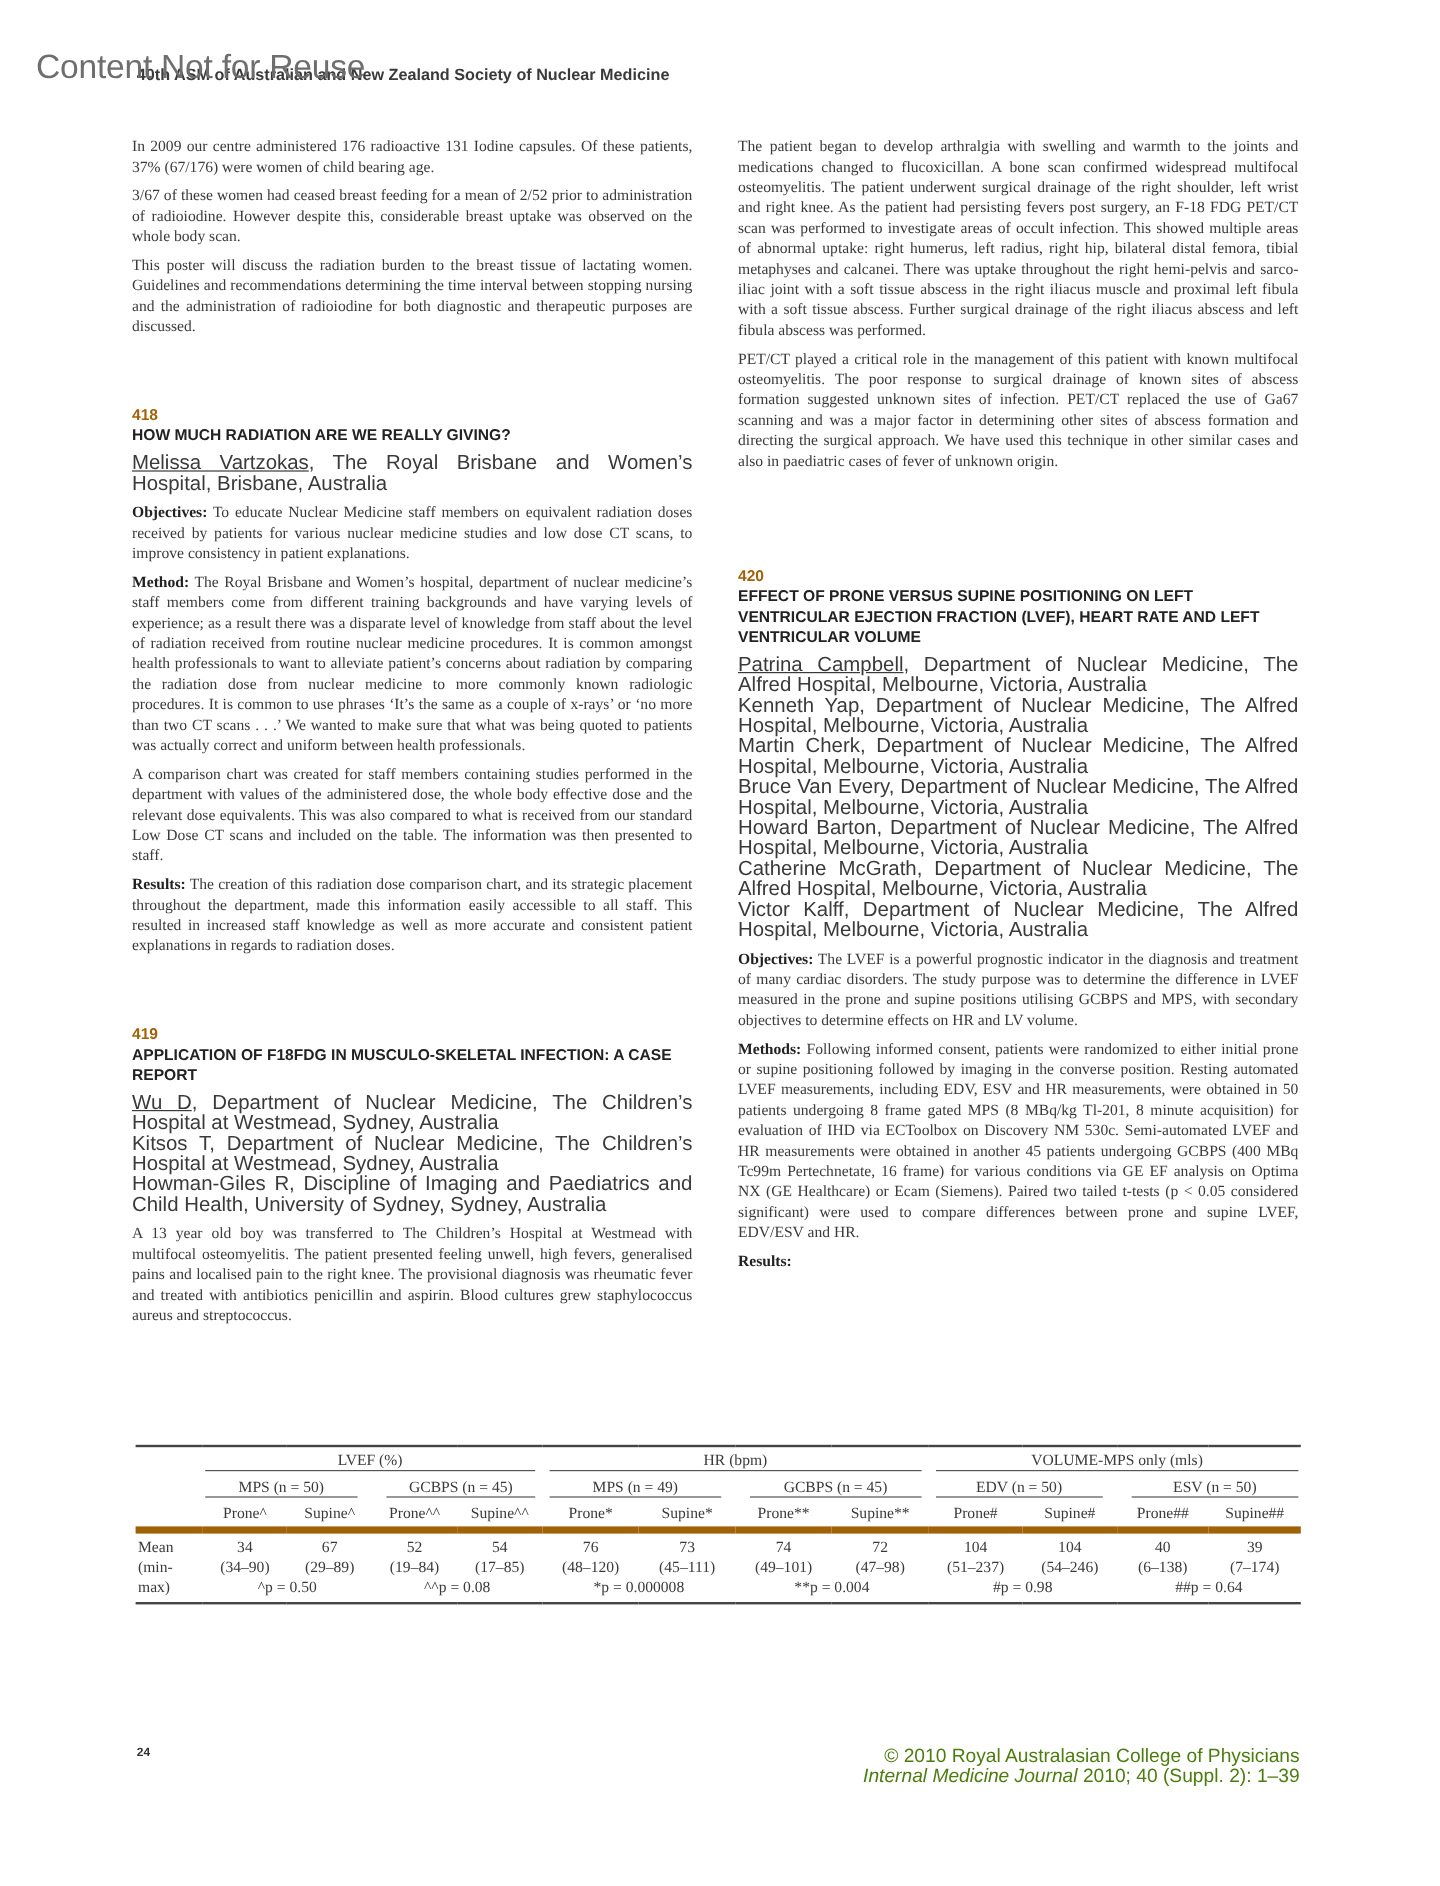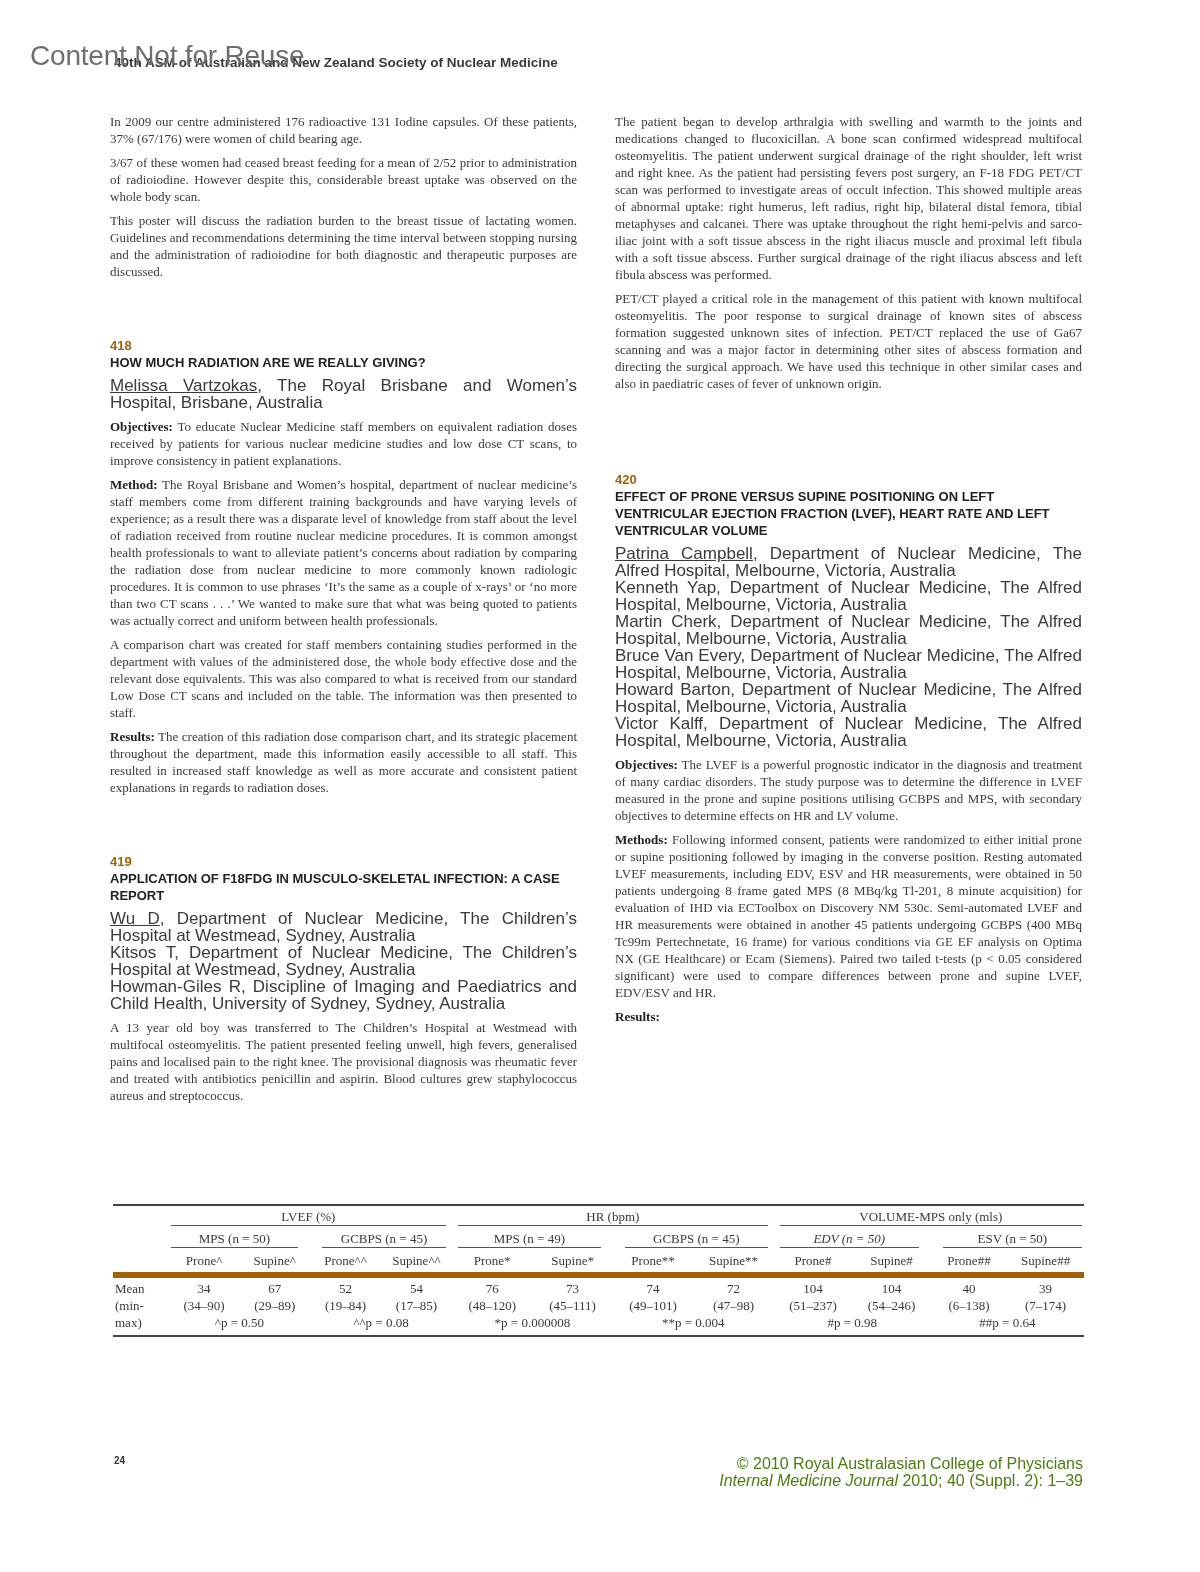--- a/index.html
+++ b/index.html
@@ -82,20 +82,21 @@
 
   <div>
     <div class="abs-num">420</div>
     <div class="abs-title">EFFECT OF PRONE VERSUS SUPINE POSITIONING ON LEFT VENTRICULAR EJECTION FRACTION (LVEF), HEART RATE AND LEFT VENTRICULAR VOLUME</div>
     <div class="authors">
       <div><span class="presenter">Patrina Campbell</span><span>, Department of Nuclear Medicine, The Alfred Hospital, Melbourne, Victoria, Australia</span></div>
       <div>Kenneth Yap, Department of Nuclear Medicine, The Alfred Hospital, Melbourne, Victoria, Australia</div>
       <div>Martin Cherk, Department of Nuclear Medicine, The Alfred Hospital, Melbourne, Victoria, Australia</div>
       <div>Bruce Van Every, Department of Nuclear Medicine, The Alfred Hospital, Melbourne, Victoria, Australia</div>
       <div>Howard Barton, Department of Nuclear Medicine, The Alfred Hospital, Melbourne, Victoria, Australia</div>
+      <div>Catherine McGrath, Department of Nuclear Medicine, The Alfred Hospital, Melbourne, Victoria, Australia</div>
       <div>Victor Kalff, Department of Nuclear Medicine, The Alfred Hospital, Melbourne, Victoria, Australia</div>
     </div>
     <p><span class="lbl">Objectives:</span><span> The LVEF is a powerful prognostic indicator in the diagnosis and treatment of many cardiac disorders. The study purpose was to determine the difference in LVEF measured in the prone and supine positions utilising GCBPS and MPS, with secondary objectives to determine effects on HR and LV volume.</span></p>
     <p><span class="lbl">Methods:</span><span> Following informed consent, patients were randomized to either initial prone or supine positioning followed by imaging in the converse position. Resting automated LVEF measurements, including EDV, ESV and HR measurements, were obtained in 50 patients undergoing 8 frame gated MPS (8 MBq/kg Tl-201, 8 minute acquisition) for evaluation of IHD via ECToolbox on Discovery NM 530c. Semi-automated LVEF and HR measurements were obtained in another 45 patients undergoing GCBPS (400 MBq Tc99m Pertechnetate, 16 frame) for various conditions via GE EF analysis on Optima NX (GE Healthcare) or Ecam (Siemens). Paired two tailed t-tests (p &lt; 0.05 considered significant) were used to compare differences between prone and supine LVEF, EDV/ESV and HR.</span></p>
     <p><span class="lbl">Results:</span></p>
   </div>
 </div>
 
 <table class="results">
   <colgroup>
@@ -134,21 +135,21 @@
     <th colspan="2">
           <div class="ul" style="margin:0 4px 0 10px;">GCBPS (n = 45)</div>
         </th>
     <th colspan="2">
           <div class="ul" style="margin:0 10px 0 4px;">MPS (n = 49)</div>
         </th>
     <th colspan="2">
           <div class="ul" style="margin:0 4px 0 10px;">GCBPS (n = 45)</div>
         </th>
     <th colspan="2">
-          <div class="ul" style="margin:0 10px 0 4px;font-style:italic;">EDV (n = 50)</div>
+          <div class="ul" style="margin:0 10px 0 4px;">EDV (n = 50)</div>
         </th>
     <th colspan="2">
           <div class="ul" style="margin:0 0 0 10px;">ESV (n = 50)</div>
         </th>
   </tr>
   <tr class="r3">
     <th></th>
     <th>Prone^</th>
     <th>Supine^</th>
     <th>Prone^^</th>

